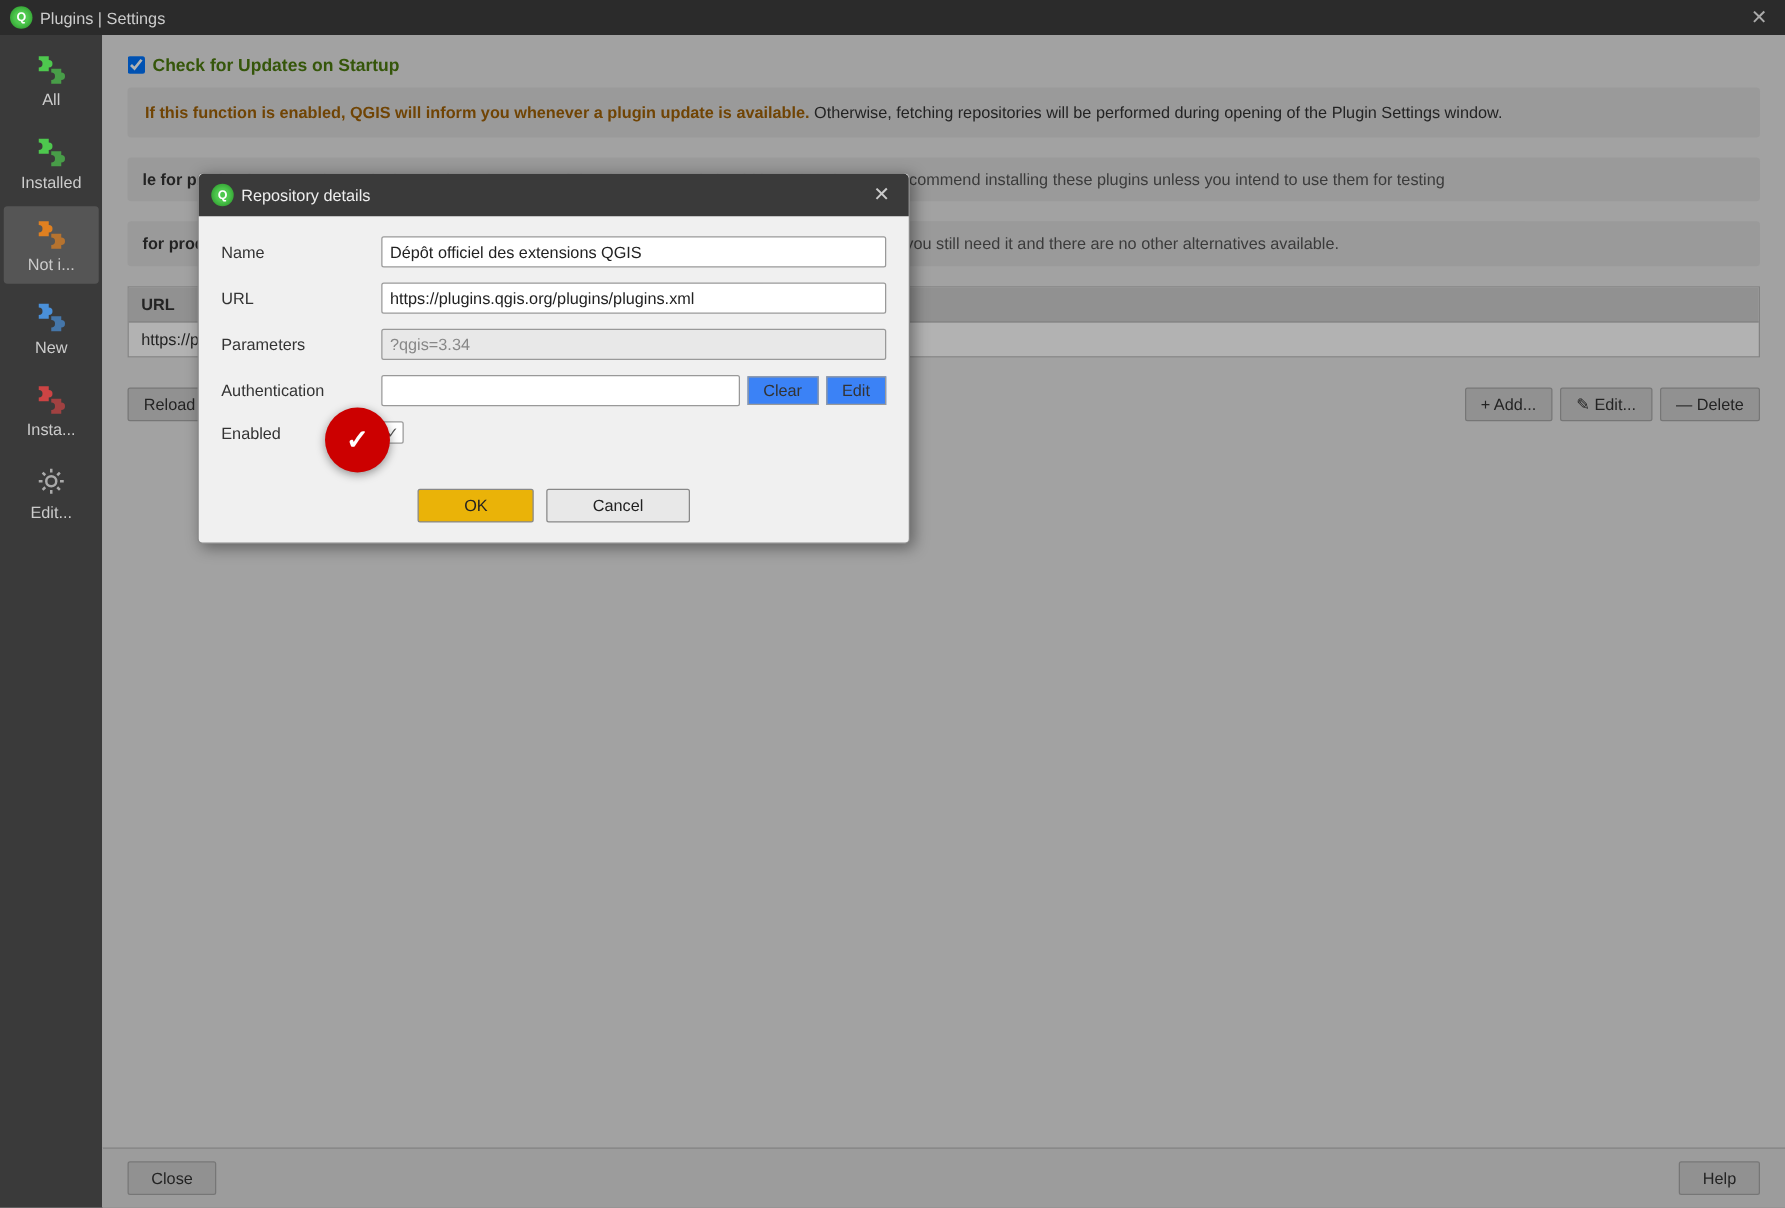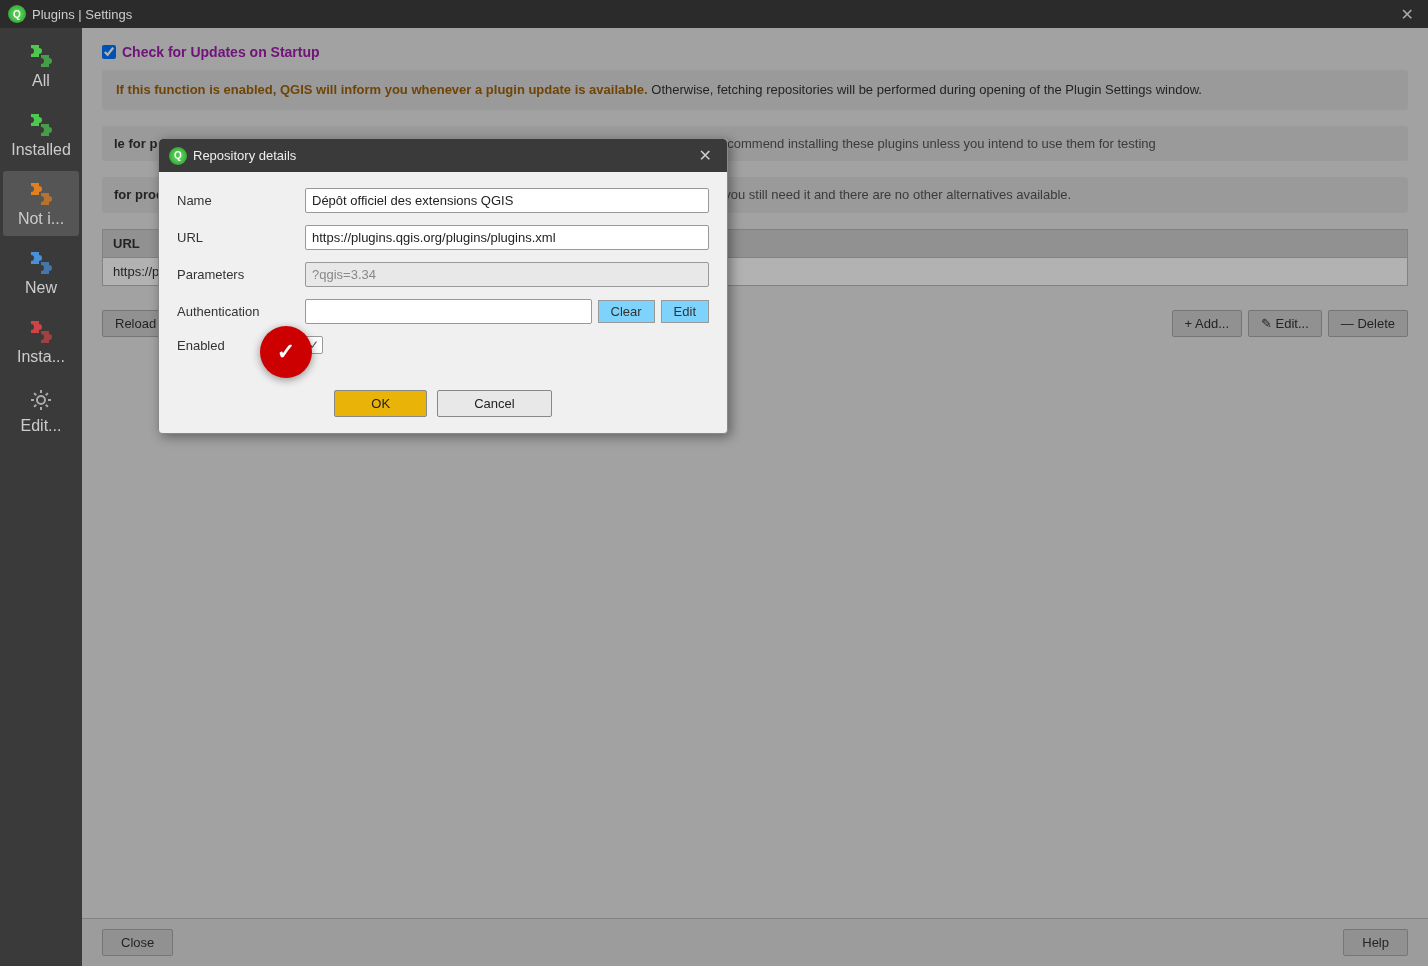--- a/index.html
+++ b/index.html
@@ -53,21 +53,21 @@
       gap: 2px;
     }
     .sidebar-item {
       display: flex;
       flex-direction: column;
       align-items: center;
       padding: 8px 4px;
       cursor: pointer;
       gap: 3px;
       color: #ccc;
-      font-size: 16px;
+      font-size: 13px;
       border-radius: 3px;
       margin: 1px 3px;
     }
     .sidebar-item.active { background: #555; }
     .sidebar-icon {
       width: 28px;
       height: 28px;
     }
 
     
@@ -88,21 +88,21 @@
       overflow-y: auto;
     }
 
     .check-row {
       display: flex;
       align-items: center;
       gap: 6px;
       margin-bottom: 10px;
     }
     .check-row input[type="checkbox"] { width: 14px; height: 14px; }
-    .check-row label { font-weight: bold; font-size: 14px; color: #a21caf; }
+    .check-row label { font-weight: bold; font-size: 14px; color: #4d7c0f; }
 
     .info-text {
       background: #ddd;
       padding: 10px 14px;
       border-radius: 3px;
       font-size: 13px;
       color: #333;
       margin-bottom: 16px;
       line-height: 1.5;
     }
@@ -258,21 +258,21 @@
     .auth-input {
       flex: 1;
       border: 1px solid #999;
       padding: 4px 6px;
       font-size: 13px;
       background: #fff;
       border-radius: 2px;
     }
     .auth-btn {
       border: 1px solid #999;
-      background: #7dd3fc;
+      background: #3b82f6;
       padding: 3px 12px;
       cursor: pointer;
       font-size: 13px;
       border-radius: 0;
       color: #333;
     }
     .checkbox-styled {
       width: 18px;
       height: 18px;
       border: 1px solid #999;

